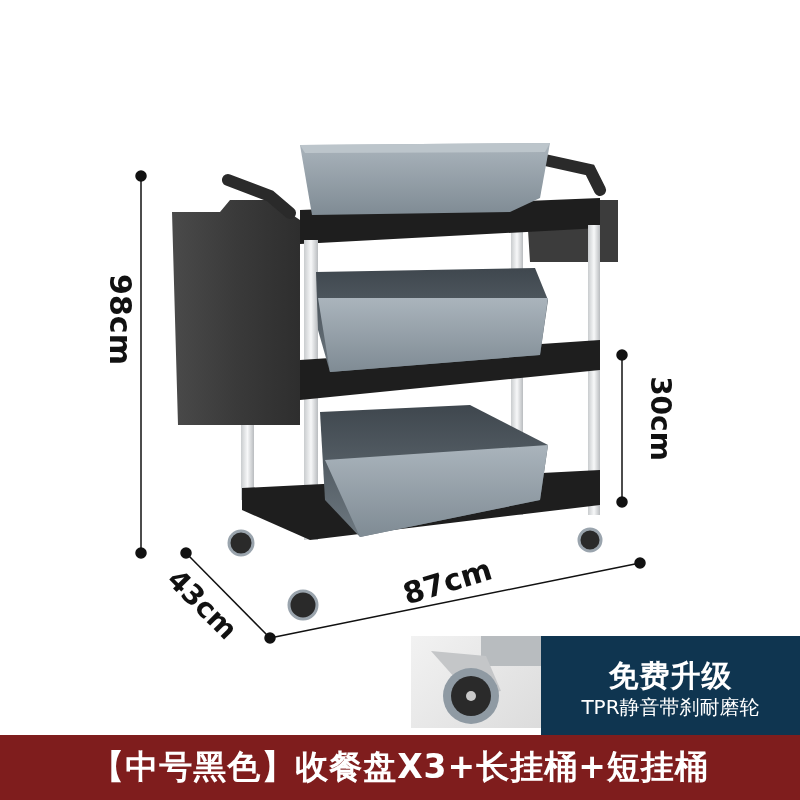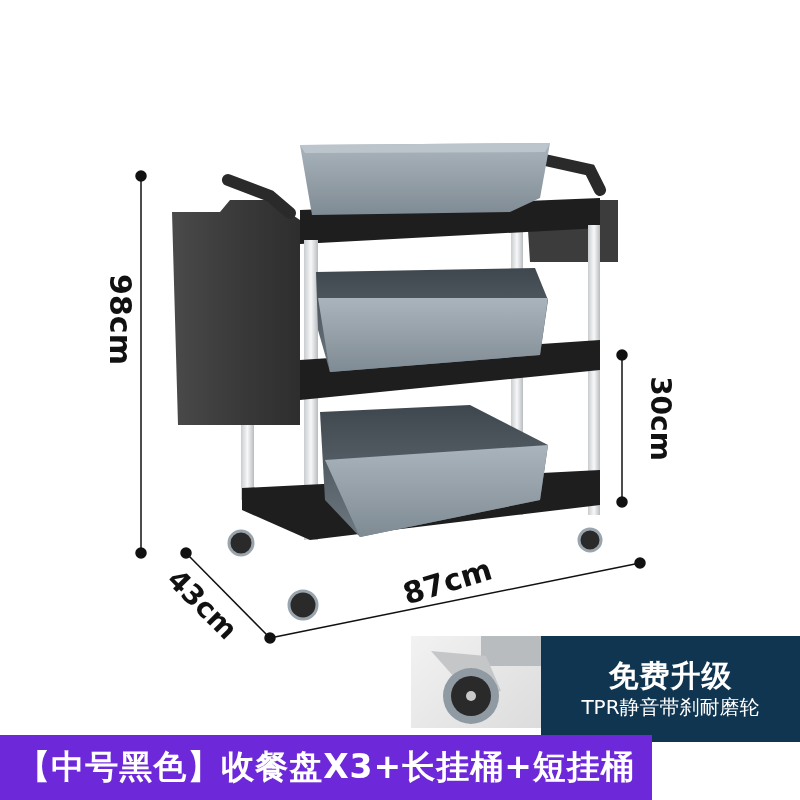--- a/index.html
+++ b/index.html
@@ -8,21 +8,21 @@
   .dim-label { position:absolute; font-weight:bold; color:#111; font-size:30px; font-family:"DejaVu Sans", sans-serif; white-space:nowrap; }
   .lbl-98 { left:75px; top:302px; transform:rotate(90deg); transform-origin:center; }
   .lbl-30 { left:618px; top:402px; transform:rotate(90deg); transform-origin:center; font-size:28px; }
   .lbl-43 { left:160px; top:588px; transform:rotate(45deg); transform-origin:center; font-size:28px; }
   .lbl-87 { left:402px; top:564px; transform:rotate(-17deg); transform-origin:center; font-size:30px; }
   .promo { position:absolute; left:411px; top:636px; width:389px; height:106px; display:flex; }
   .promo-img { width:130px; height:92px; background:linear-gradient(135deg,#f2f2f2,#dcdcdc); position:relative; overflow:hidden; }
   .promo-box { flex:1; background:#0f3550; color:#fff; display:flex; flex-direction:column; align-items:center; justify-content:center; }
   .promo-title { font-size:30px; font-weight:bold; letter-spacing:1px; line-height:36px; }
   .promo-sub { font-size:20px; font-weight:normal; line-height:26px; }
-  .footer { position:absolute; left:0; top:735px; width:652px; height:65px; background:#6d28d9; color:#fff; display:flex; align-items:center; justify-content:center; }
+  .footer { position:absolute; left:0; top:735px; width:800px; height:65px; background:#7f1d1d; color:#fff; display:flex; align-items:center; justify-content:center; }
   .footer-text { font-size:33px; font-weight:bold; letter-spacing:1px; }
 </style>
 </head>
 <body>
 
 <div class="stage">
   <svg width="800" height="800" viewBox="0 0 800 800" xmlns="http://www.w3.org/2000/svg">
     <defs>
       <linearGradient id="tubG" x1="0" y1="0" x2="0" y2="1">
         <stop offset="0" stop-color="#aab4bc"></stop>

